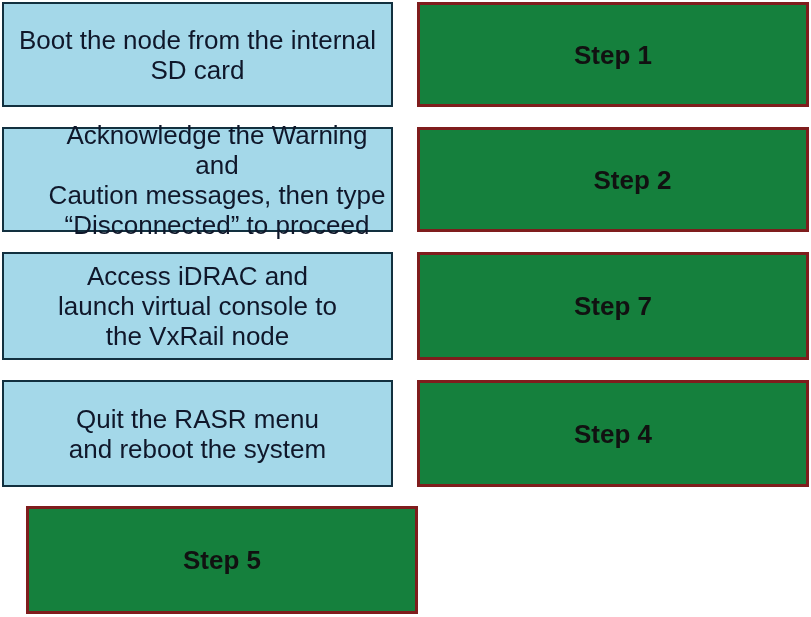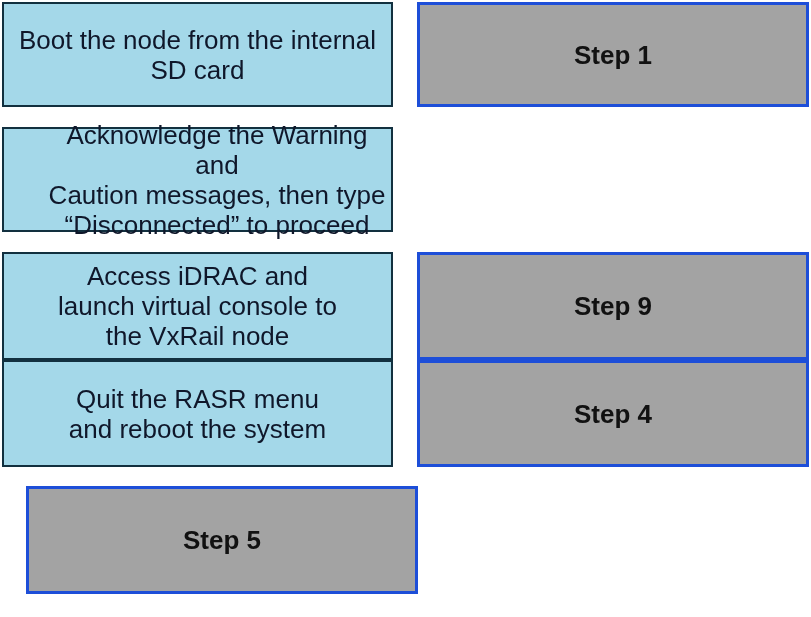--- a/index.html
+++ b/index.html
@@ -29,41 +29,41 @@
   }
   .card.task {
     width: 391px;
     flex: 0 0 391px;
     background: #a4d8e9;
     border: 2px solid #12303f;
   }
   .card.step {
     width: 392px;
     flex: 0 0 392px;
-    background: #a3a3a3;
-    border: 3px solid #1d4ed8;
+    background: #15803d;
+    border: 3px solid #7f1d1d;
   }
   .task-text {
     color: #0f172a;
     font-size: 26px;
     line-height: 30px;
     white-space: pre-line;
     padding: 0 4px;
   }
   .step-text {
     color: #111111;
     font-size: 26px;
     font-weight: bold;
     line-height: 30px;
   }
   
   .r1 { margin-top: 2px; }  .r1 .card { height: 105px; }
   .r2 { margin-top: 20px; } .r2 .card { height: 105px; padding-left: 39px; }
   .r3 { margin-top: 20px; align-items: center; } .r3 .card { height: 108px; }
-  .r4 { } .r4 .card { height: 107px; }
+  .r4 { margin-top: 20px; } .r4 .card { height: 107px; }
   .r5 { margin-top: 19px; } .r5 .card { height: 108px; }
 </style>
 </head>
 <body>
 
 <div class="canvas">
 
   <div class="row r1">
     <div class="card task">
       <span class="task-text">Boot the node from the internal
@@ -75,31 +75,34 @@
     </div>
   </div>
 
   <div class="row r2">
     <div class="card task">
       <span class="task-text">Acknowledge the Warning and
 Caution messages, then type
 “Disconnected” to proceed</span>
     </div>
     <div class="spacer"></div>
+    <div class="card step">
+      <span class="step-text">Step 2</span>
+    </div>
   </div>
 
   <div class="row r3">
     <div class="card task">
       <span class="task-text">Access iDRAC and
 launch virtual console to
 the VxRail node</span>
     </div>
     <div class="spacer"></div>
     <div class="card step">
-      <span class="step-text">Step 9</span>
+      <span class="step-text">Step 7</span>
     </div>
   </div>
 
   <div class="row r4">
     <div class="card task">
       <span class="task-text">Quit the RASR menu
 and reboot the system</span>
     </div>
     <div class="spacer"></div>
     <div class="card step">

